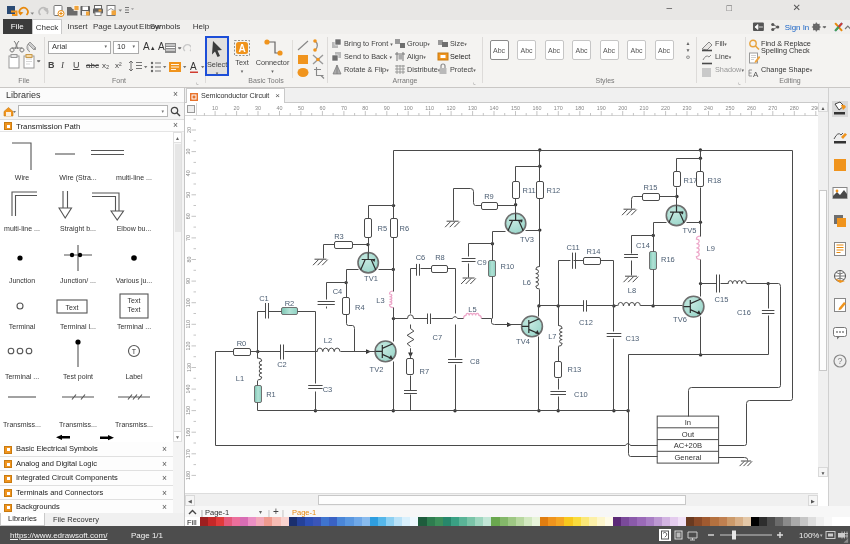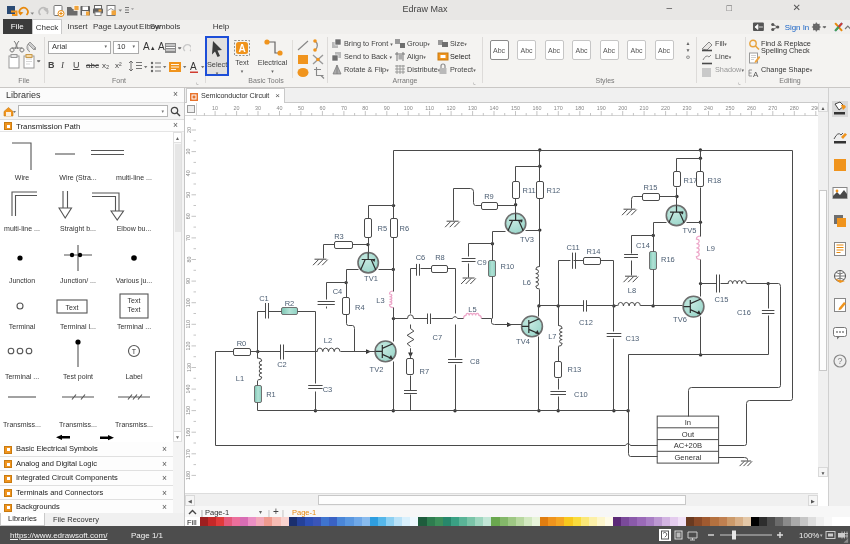--- a/index.html
+++ b/index.html
@@ -56,21 +56,20 @@
 #colorbar{position:absolute;left:185px;top:517px;width:665px;height:8.5px;background:#fff}
 #colorbar i{display:inline-block;width:8.12px;height:8.5px}
 #statusbar{position:absolute;left:0;top:525.5px;width:850px;height:18.5px;background:#4d4d4d;color:#eee;font-size:8px}
 .wht{color:#f5f5f5}
 svg{display:block}
 </style></head>
 <body>
 <div id="app">
 
 <div id="titlebar">
- <div id="title">Edraw Max</div>
  <svg class="qat" style="left:5px" width="130" height="16" viewBox="0 0 130 16" xmlns="http://www.w3.org/2000/svg">
   <rect x="2" y="4" width="8" height="8" fill="#2a4a74"></rect>
         <path d="M6,9.5 h5.5 v3.5 h-4.5" fill="none" stroke="#f0941d" stroke-width="2"></path>
   <path d="M15,12 a4.2,4.2 0 1 1 6.5,1" fill="none" stroke="#e8890c" stroke-width="1.7"></path>
         <path d="M12.5,12.5 l5,1.2 -3.2,3" fill="#e8890c" transform="translate(1,-3.2)"></path>
   <path d="M25.5,10.5 l3.6,0 -1.8,2.2 z" fill="#888"></path>
   <g opacity="0.55">
           <path d="M42,12 a4.2,4.2 0 1 0 -6.5,1" fill="none" stroke="#9a9a9a" stroke-width="1.7"></path>
           <path d="M44.3,9.5 l-5,1.2 3.2,3" fill="#9a9a9a" transform="translate(-1,-3.4)"></path>
         </g>
@@ -111,21 +110,21 @@
  </div>
 </div>
 
 <div id="tabrow">
  <div id="filetab">File</div>
  <div class="rtab" id="hometab">Check</div>
  <div class="rtab" style="left:65px;width:25px">Insert</div>
  <div class="rtab" style="left:93px;width:42px">Page Layout</div>
  <div class="rtab" style="left:139px;width:22px">Elbow</div>
  <div class="rtab" style="left:148px;width:34px">Symbols</div>
- <div class="rtab" style="left:210px;width:22px">Help</div>
+ <div class="rtab" style="left:190px;width:22px">Help</div>
  <svg style="position:absolute;left:751px;top:1px" width="99" height="12" viewBox="0 0 100 12" xmlns="http://www.w3.org/2000/svg">
    <rect x="2" y="1.5" width="11" height="8.5" rx="1" fill="#555"></rect>
         <path d="M4,6 l3,-2.5 v5 z M8,6 h4" stroke="#fff" fill="#fff" stroke-width="0.8"></path>
    <circle cx="22" cy="3.5" r="1.6" fill="#555"></circle>
         <circle cx="22" cy="8.5" r="1.6" fill="#555"></circle>
         <circle cx="27" cy="6" r="1.6" fill="#555"></circle>
         <path d="M22,3.5 l5,2.5 -5,2.5" stroke="#555" fill="none" stroke-width="0.8"></path>
    <text x="34" y="9" font-size="8" fill="#1863c6" font-family="Liberation Sans">Sign In</text>
    <g fill="#666">
           <circle cx="66" cy="6" r="3.6"></circle>
@@ -210,21 +209,21 @@
         </svg>
    <div>Text</div>
         <div class="dd" style="margin-top:1px">▾</div>
  </div>
  <div class="bigbtn" style="left:254px;width:37px">
    <svg width="22" height="20" viewBox="0 0 22 20" style="margin:2px auto 0">
           <path d="M5,4 H13 V15 H18" fill="none" stroke="#666" stroke-width="1.2"></path>
           <circle cx="5" cy="4" r="2.6" fill="#f0941d"></circle>
           <circle cx="18" cy="15" r="2.6" fill="#f0941d"></circle>
         </svg>
-   <div>Electrical</div>
+   <div>Connector</div>
         <div class="dd" style="margin-top:1px">▾</div>
  </div>
  <div class="gsep" style="left:292px;top:6px;height:38px;background:#e0deda"></div>
  <svg class="abs" style="left:295px;top:5px" width="32" height="40" viewBox="0 0 32 40" xmlns="http://www.w3.org/2000/svg">
    <path d="M3,11 L13,2" stroke="#888" stroke-width="1.2"></path>
    <path d="M20,2 a5.5,5.5 0 0 1 0,9" fill="none" stroke="#888" stroke-width="1.2"></path>
         <circle cx="20" cy="2" r="1.8" fill="#f0941d"></circle>
         <circle cx="20" cy="11" r="1.8" fill="#f0941d"></circle>
    <rect x="3" y="16" width="10" height="9" fill="#f0941d"></rect>
    <path d="M18,16 l10,9 M28,16 l-10,9" stroke="#999" stroke-width="1.4"></path>

